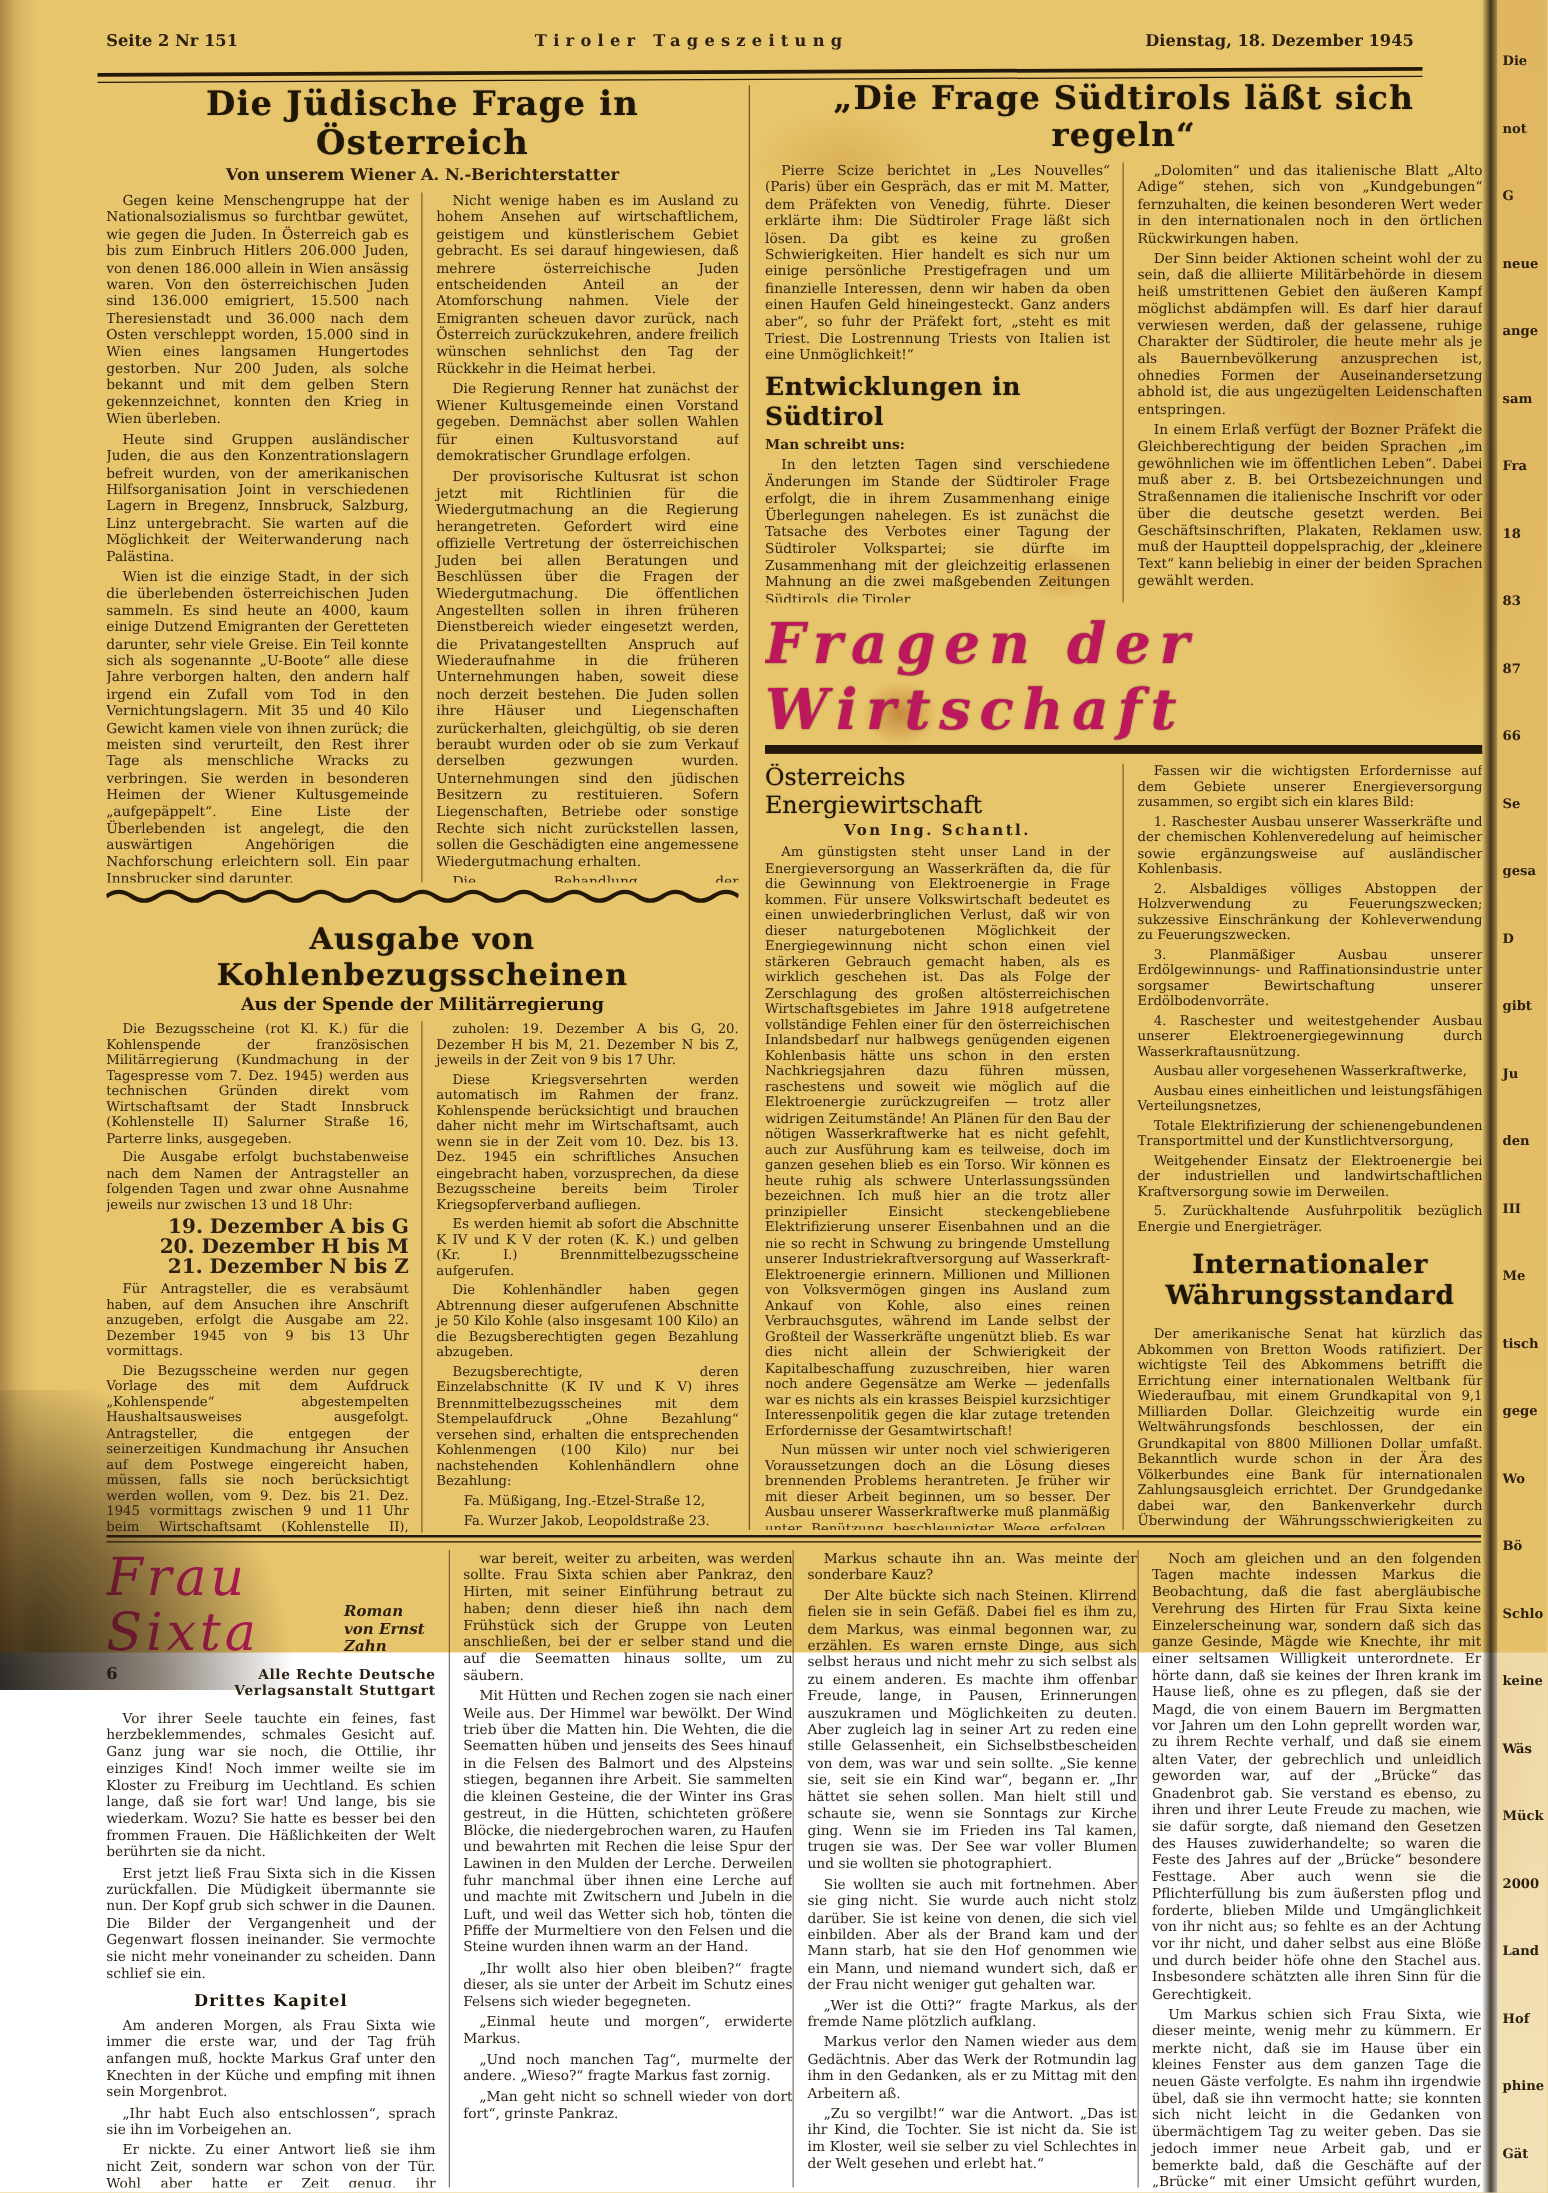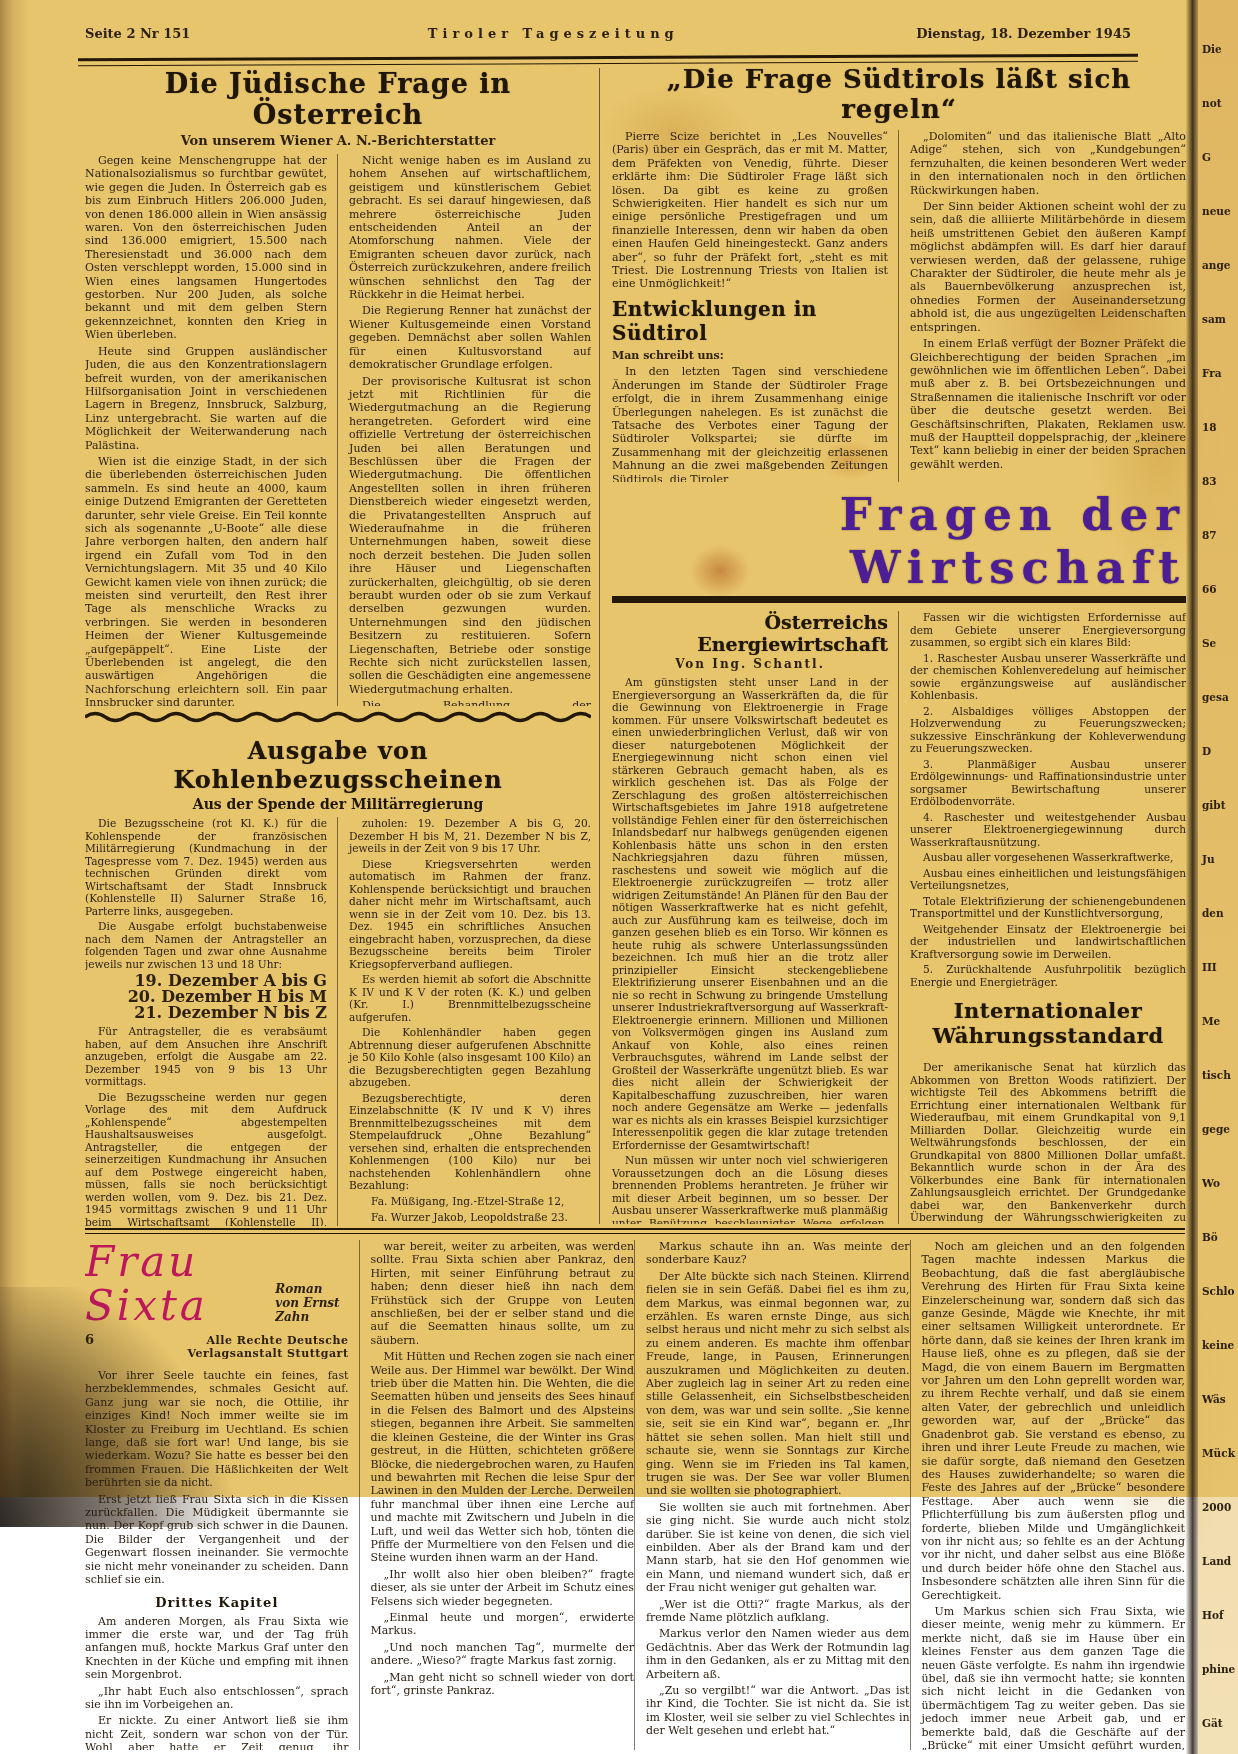--- a/index.html
+++ b/index.html
@@ -1,18 +1,18 @@
 <!DOCTYPE html>
 <html lang="de"><head>
 <meta charset="utf-8">
 <style>
   html,body{margin:0;padding:0;}
   body{width:1238px;height:1754px;overflow:hidden;
     font-family:"DejaVu Serif","Liberation Serif",serif;}
-  .page{position:relative;width:1238px;height:1497px;color:#2e2113;
+  .page{position:relative;width:1238px;height:1322px;color:#2e2113;
     background:
       radial-gradient(ellipse 260px 200px at 1030px 300px, rgba(186,112,30,.30), transparent 70%),
       radial-gradient(ellipse 150px 100px at 660px 170px, rgba(195,135,40,.28), transparent 70%),
       radial-gradient(ellipse 130px 300px at 1190px 520px, rgba(198,142,52,.38), transparent 70%),
       radial-gradient(ellipse 170px 330px at 1170px 1350px, rgba(205,160,70,.33), transparent 70%),
       radial-gradient(ellipse 420px 330px at 260px 1560px, rgba(255,250,225,.42), transparent 72%),
       radial-gradient(ellipse 500px 260px at 300px 1200px, rgba(252,244,210,.30), transparent 72%),
       linear-gradient(112deg,#eed489 0%,#e9c store 0,#e7c369 38%,#e0b95f 66%,#e9cd7c 100%);
     background-color:#e7c56c;}
   .stain{position:absolute;border-radius:50%;pointer-events:none;}
@@ -53,25 +53,25 @@
   .sub-coal{font-size:14px;font-weight:bold;text-align:center;margin:2px 0 5px;}
   .colsB{height:470px;}
   .dates{font-size:16px;font-weight:bold;text-align:right;line-height:16px;margin:2px 0 4px;}
   .dealers{font-size:10.6px;line-height:13px;padding-left:22px;margin:1px 0 3px;}
 
   .h-sued{font-size:26px;}
   .colsC{height:352px;margin-top:6px;}
   .h-entw{font-size:20px;font-weight:bold;text-align:left;letter-spacing:.5px;margin:6px 0 4px;
     text-shadow:0 0 1px rgba(20,10,0,.5);}
   .note{font-weight:bold;}
-  .banner{font-size:45px;font-weight:bold;text-align:right;letter-spacing:7px;
-    color:#4c1d95;margin-top:6px;text-shadow:0 0 1.5px rgba(20,10,0,.6);}
+  .banner{font-size:45px;font-weight:bold;font-style:italic;text-align:left;letter-spacing:7px;
+    color:#be185d;margin-top:6px;text-shadow:0 0 1.5px rgba(20,10,0,.6);}
   .banner-rule{height:5px;background:#241808;margin:2px 0 8px;border-bottom:2px solid rgba(36,24,8,.6);}
   .colsD{height:672px;}
-  .h-energie{font-size:19px;font-weight:bold;text-align:right;margin-bottom:2px;
+  .h-energie{font-size:19px;font-weight:normal;text-align:left;margin-bottom:2px;
     text-shadow:0 0 1px rgba(20,10,0,.5);}
   .byline-sm{font-size:12px;font-weight:bold;text-align:center;letter-spacing:2px;margin-bottom:5px;}
   .h-waehrung{font-size:21px;font-weight:bold;text-align:center;letter-spacing:.5px;margin:10px 0 13px;
     text-shadow:0 0 1px rgba(20,10,0,.5);}
 
   .novel{position:absolute;top:1228px;left:85px;width:1100px;height:526px;overflow:hidden;}
   .novel-rule{border-top:2px solid #241808;border-bottom:1px solid #241808;height:3px;margin-bottom:6px;}
   .novel-cols{height:510px;}
   .novel-cols .col{flex:1;}
   .novel-head{display:flex;align-items:flex-end;gap:10px;}

